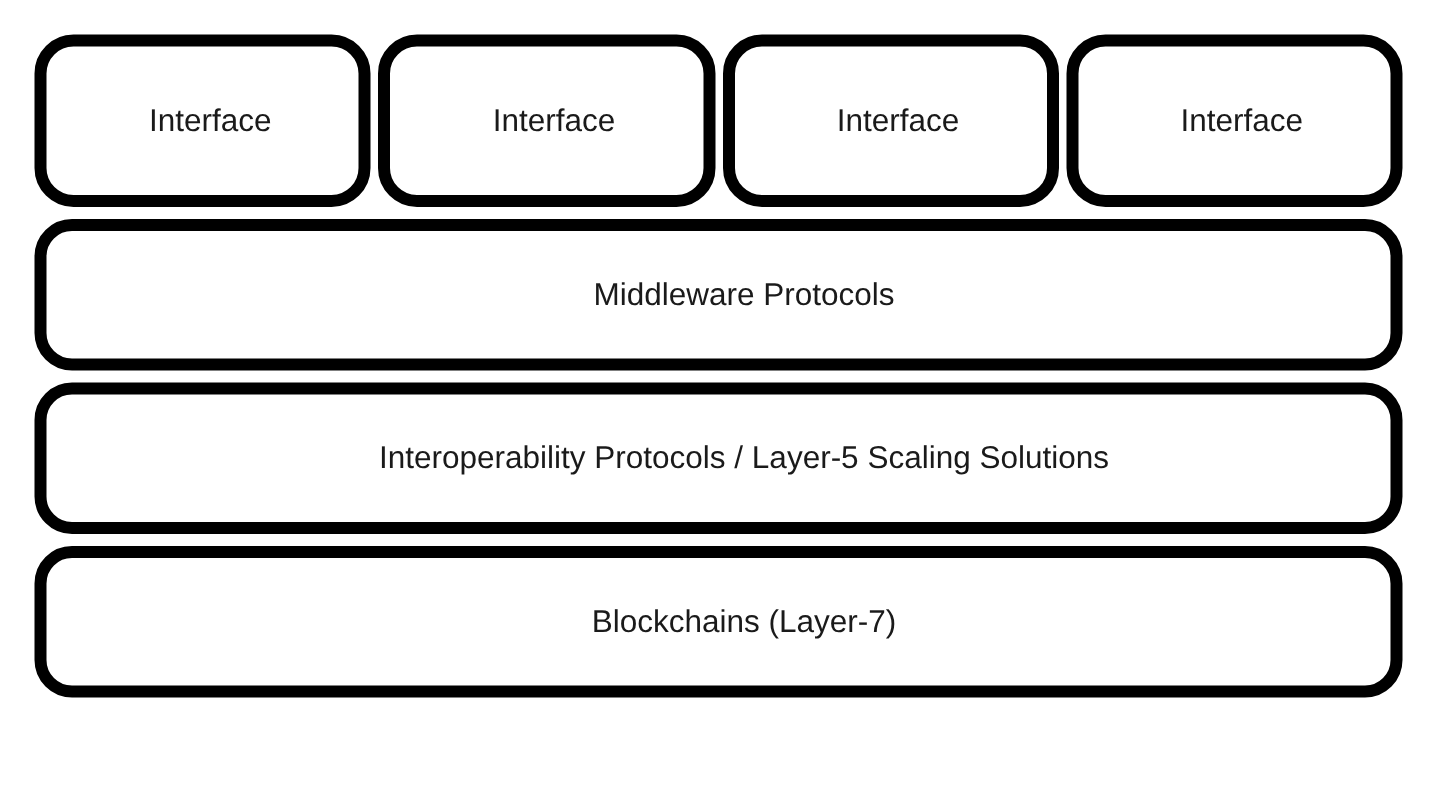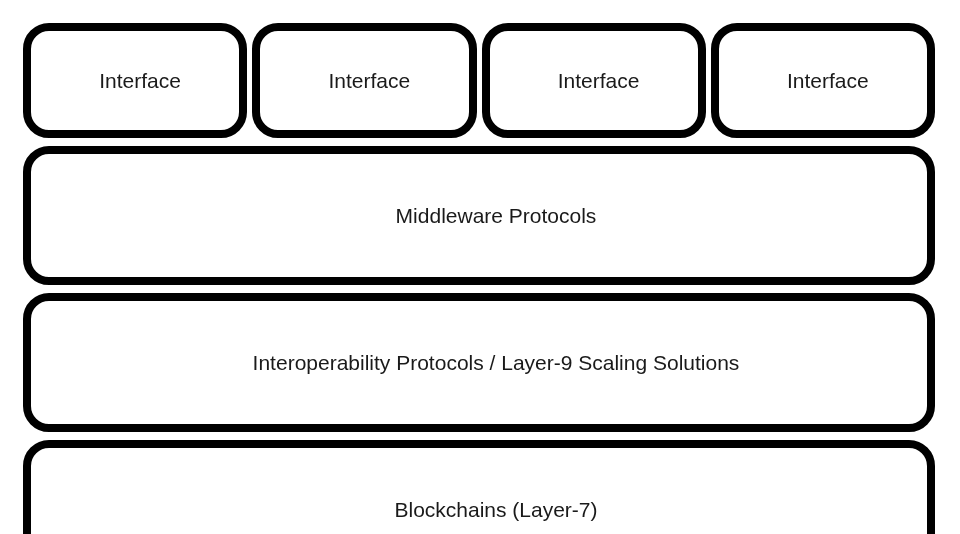--- a/index.html
+++ b/index.html
@@ -34,21 +34,21 @@
     border-radius: 26px;
     display: flex;
     align-items: center;
     justify-content: center;
     color: #1a1a1a;
     font-size: 21px;
     line-height: 1;
     white-space: nowrap;
   }
   .interface-box { flex: 1; }
-  .layer-box { height: 139px; width: 100%; }
+  .layer-box { height: 101px; width: 100%; border-radius: 25px; }
   .interface-label { transform: translateX(5px); }
   .layer-label { transform: translateX(17px); }
 </style>
 </head>
 <body>
 
 <div class="canvas">
   <div class="stack">
 
     <div class="row-interfaces">
@@ -64,21 +64,21 @@
       <div class="box interface-box">
         <span class="interface-label">Interface</span>
       </div>
     </div>
 
     <div class="box layer-box">
       <span class="layer-label">Middleware Protocols</span>
     </div>
 
     <div class="box layer-box">
-      <span class="layer-label">Interoperability Protocols / Layer-9 Scaling Solutions</span>
+      <span class="layer-label">Interoperability Protocols / Layer-5 Scaling Solutions</span>
     </div>
 
     <div class="box layer-box">
       <span class="layer-label">Blockchains (Layer-7)</span>
     </div>
 
   </div>
 </div>
 
 </body></html>

